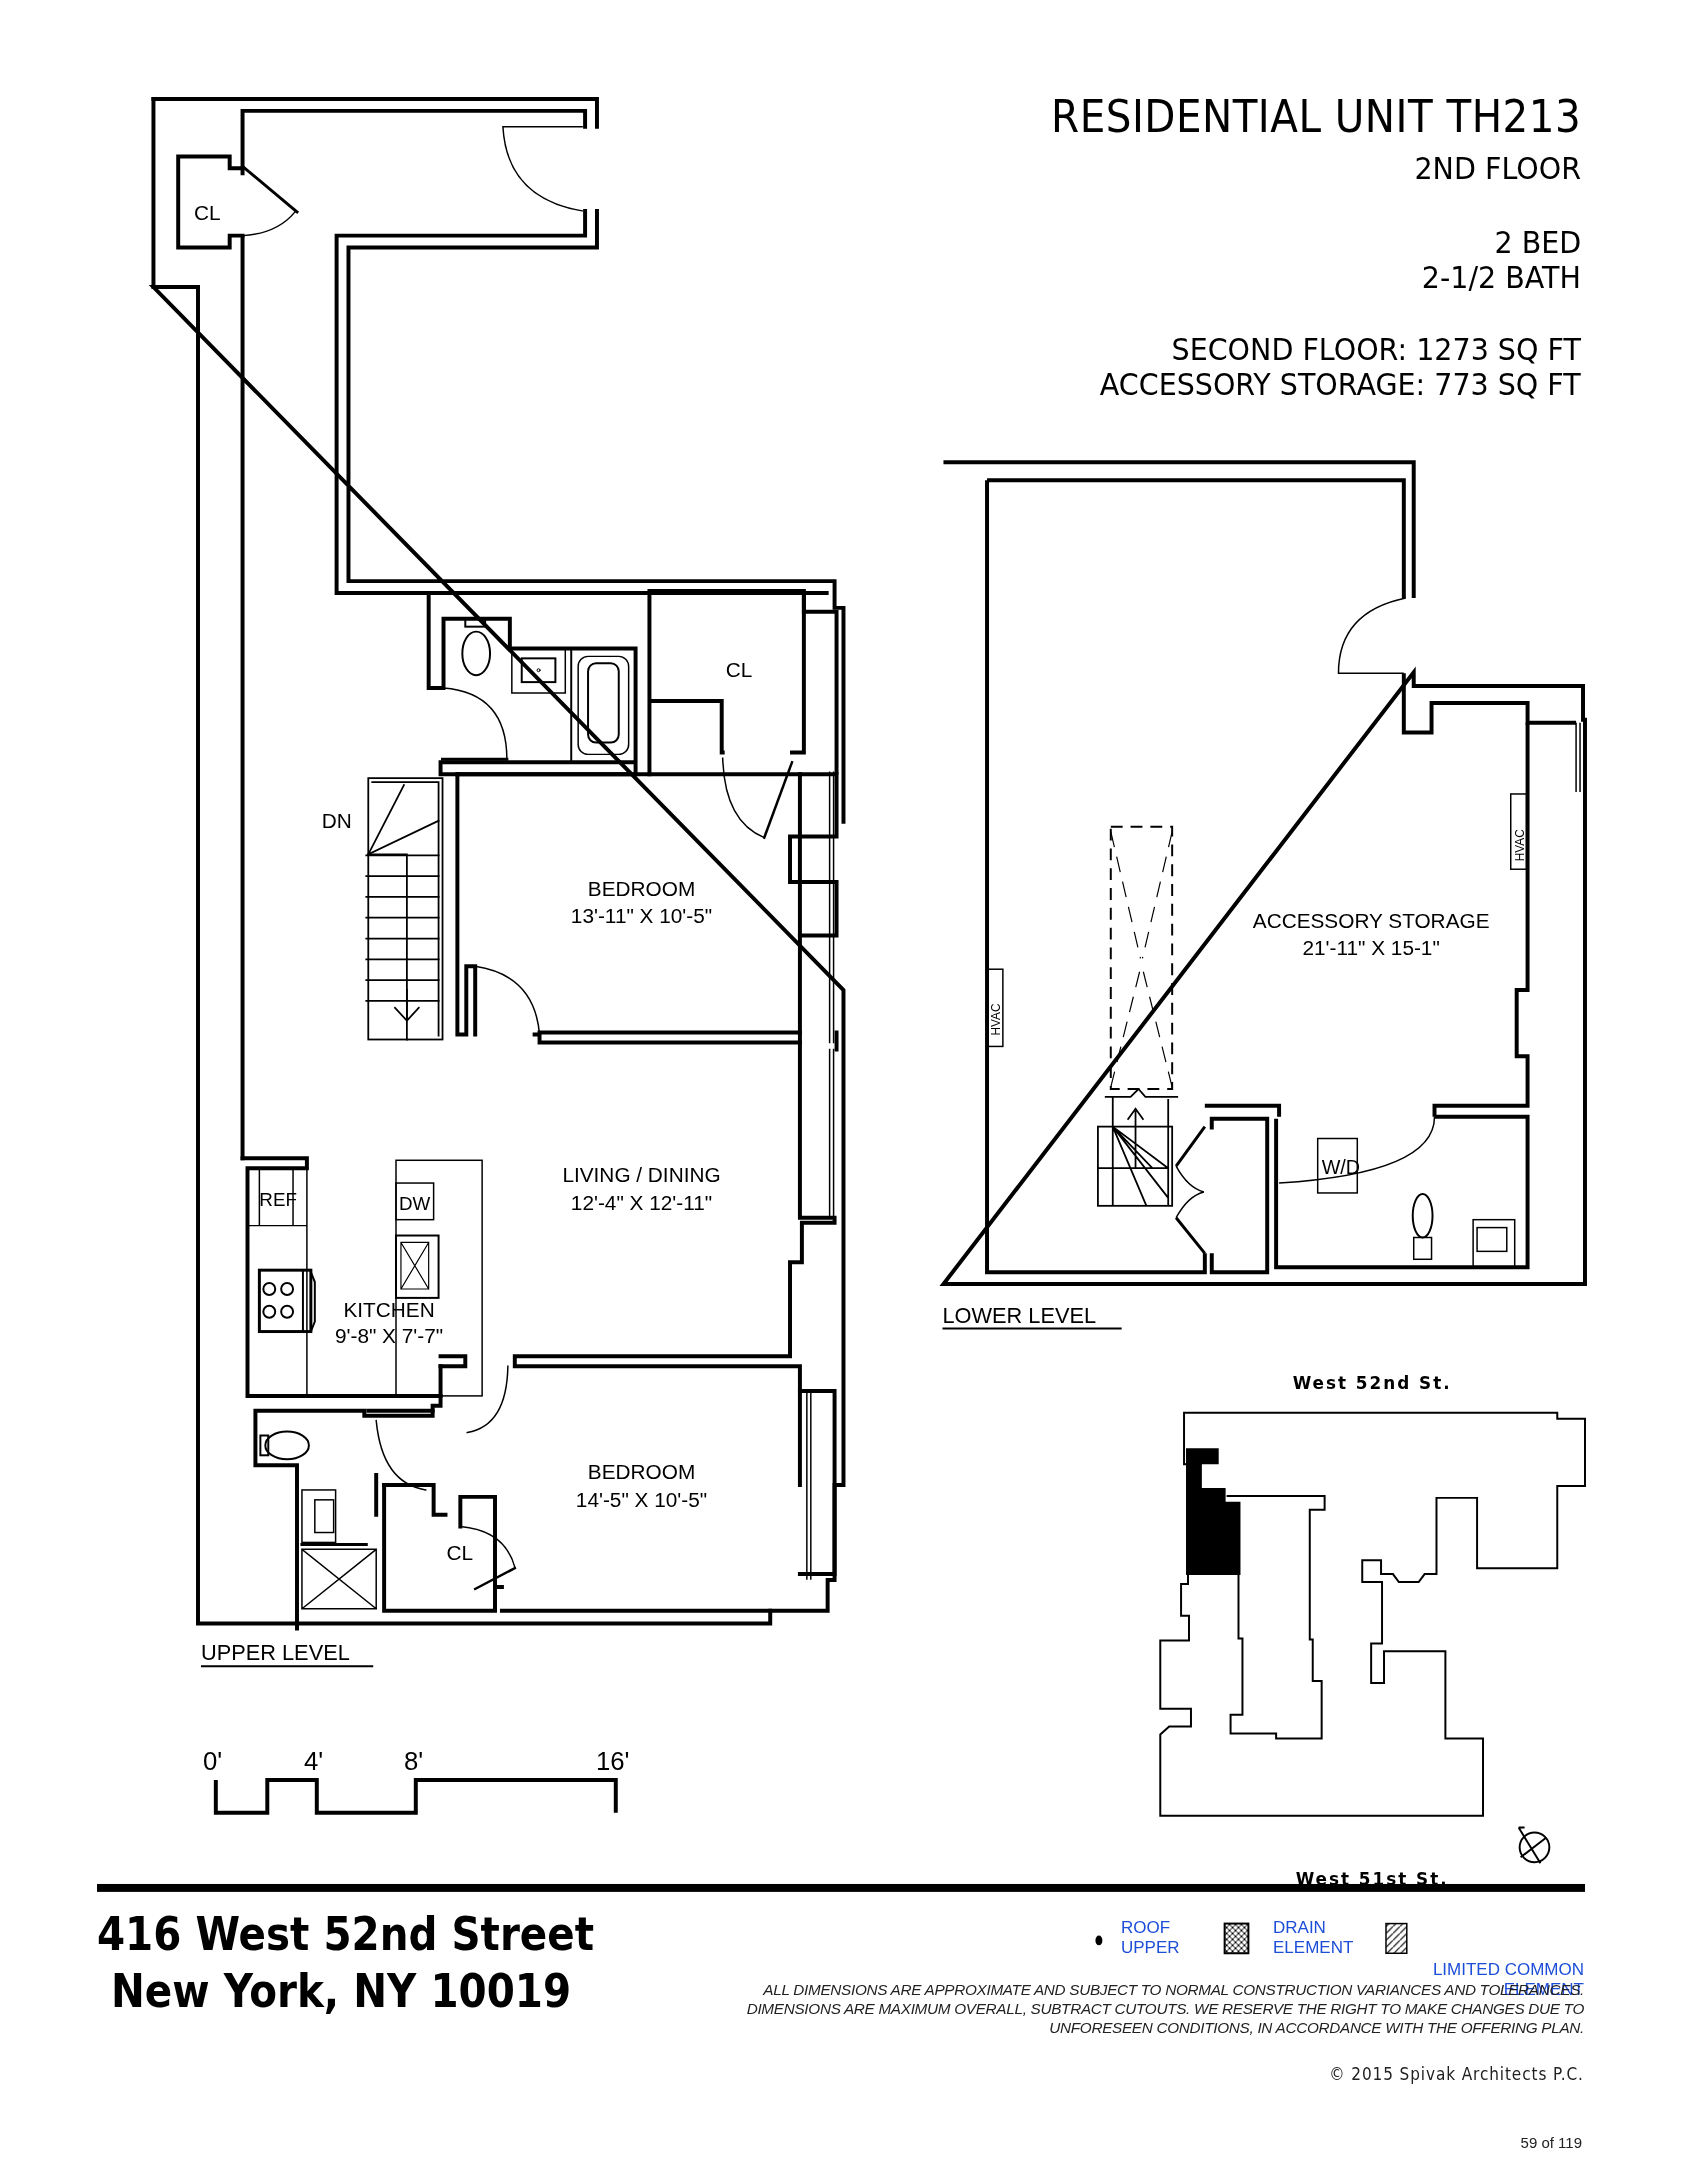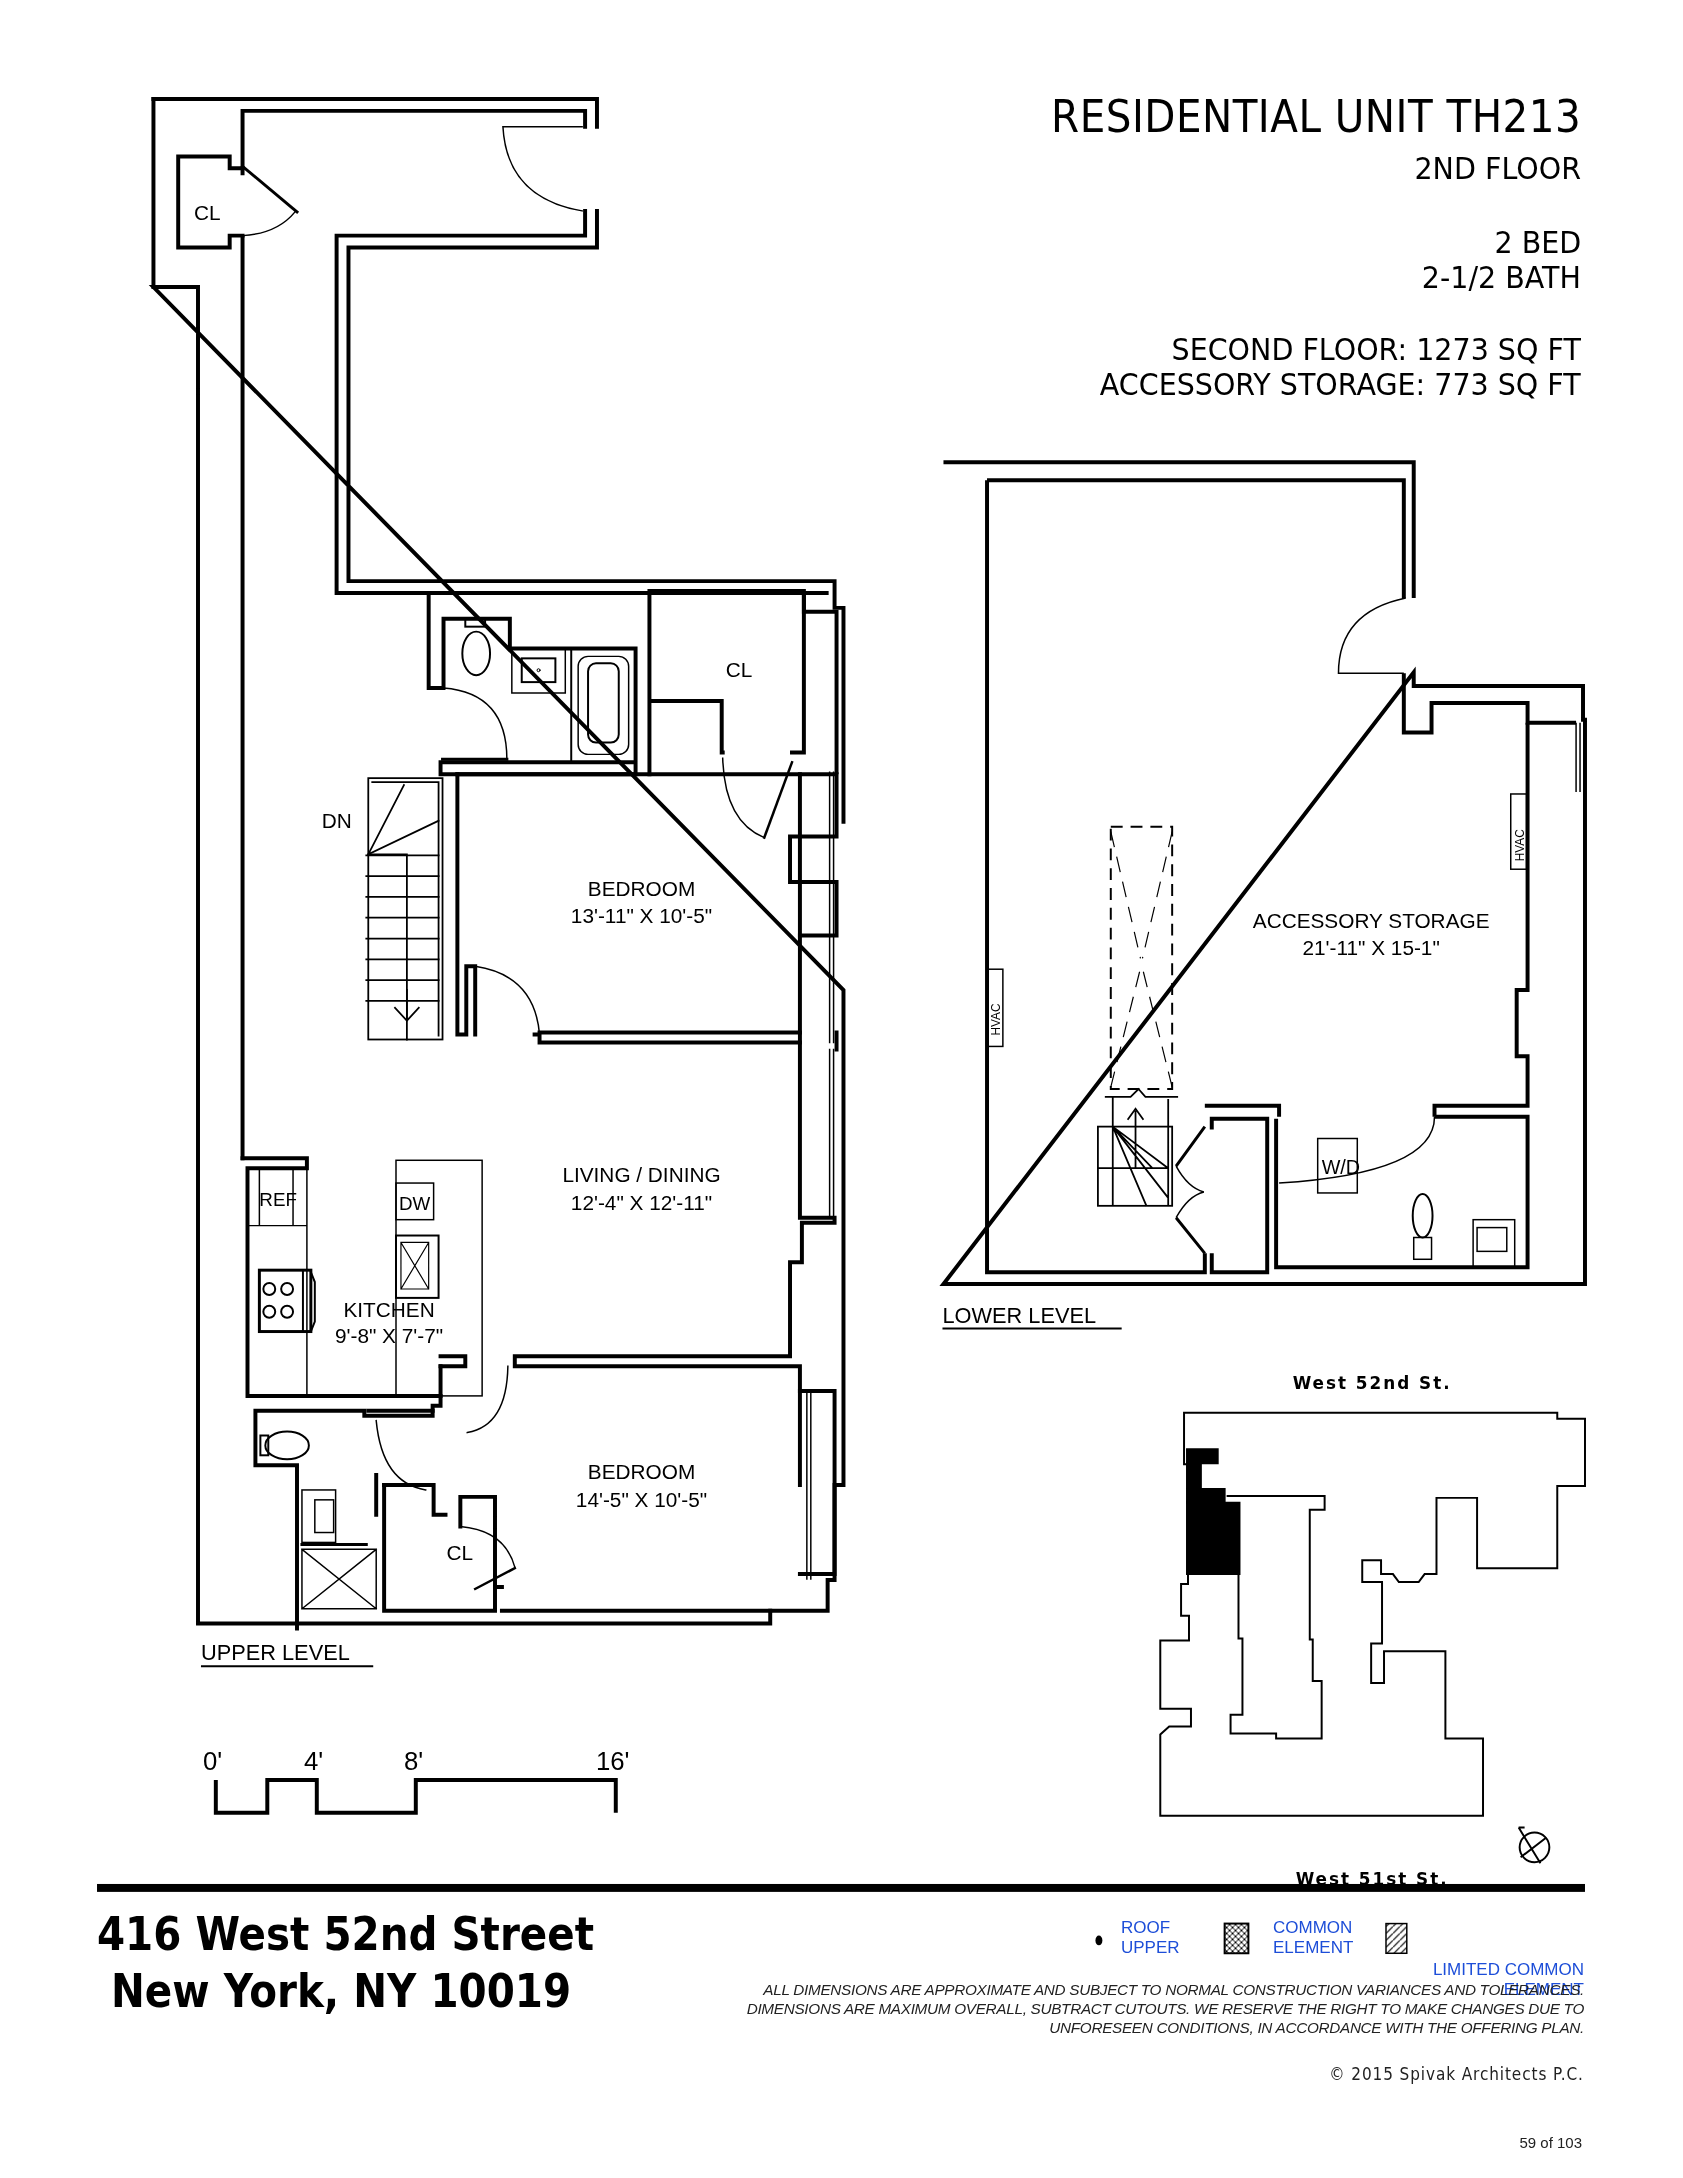--- a/index.html
+++ b/index.html
@@ -232,24 +232,24 @@
 </svg>
 
 <div class="abs addr" id="addr1">416 West 52nd Street</div>
 <div class="abs addr" id="addr2">New York, NY 10019</div>
 
 <div class="abs legend-item" style="left:1121px; top:1918px;">
   <div>ROOF</div>
   <div>UPPER</div>
 </div>
 <div class="abs legend-item" style="left:1273px; top:1918px;">
-  <div>COMMON</div>
+  <div>DRAIN</div>
   <div>ELEMENT</div>
 </div>
 <div class="abs legend-item" style="right:99px; top:1960px; text-align:right;">
   <div>LIMITED COMMON</div>
   <div>ELEMENT</div>
 </div>
 
 <div class="abs" id="disclaimer">ALL DIMENSIONS ARE APPROXIMATE AND SUBJECT TO NORMAL CONSTRUCTION VARIANCES AND TOLERANCES. DIMENSIONS ARE MAXIMUM OVERALL, SUBTRACT CUTOUTS. WE RESERVE THE RIGHT TO MAKE CHANGES DUE TO UNFORESEEN CONDITIONS, IN ACCORDANCE WITH THE OFFERING PLAN.</div>
 <div class="abs" id="copyright">©  2015 Spivak Architects P.C.</div>
-<div class="abs" id="pagenum">59  of 103</div>
+<div class="abs" id="pagenum">59  of 119</div>
 
 
 </body></html>

